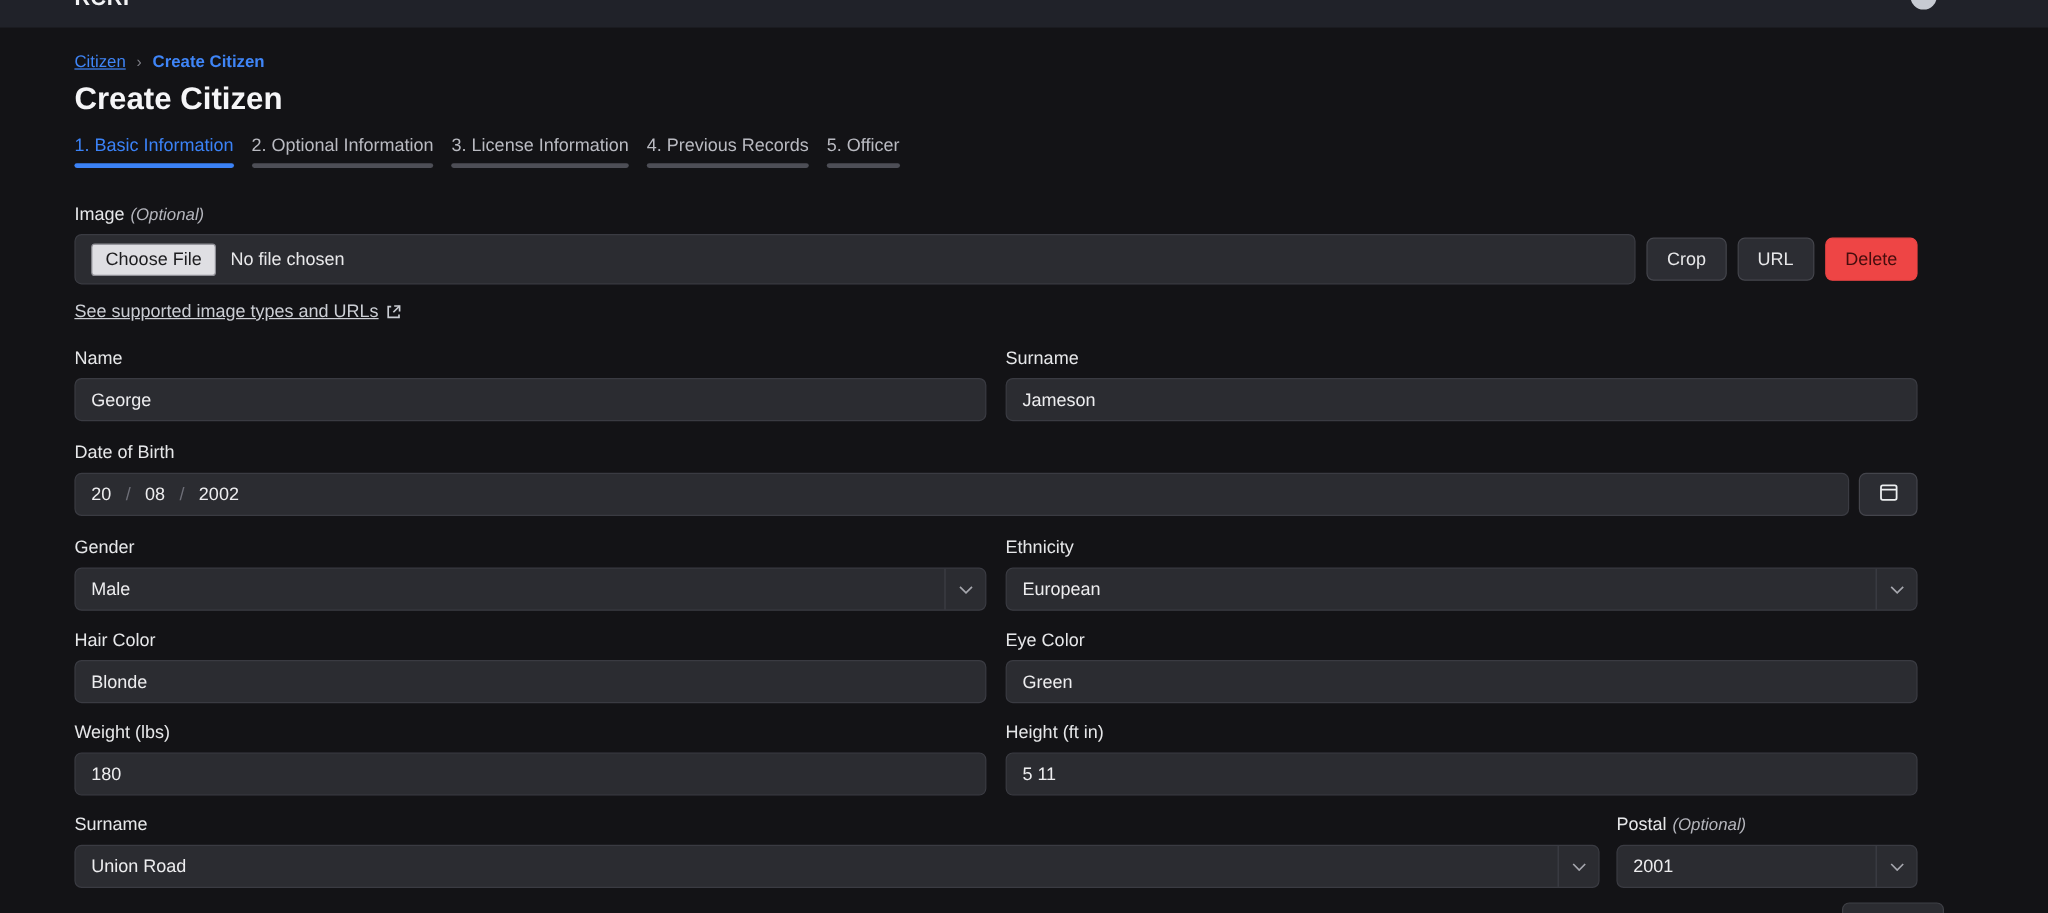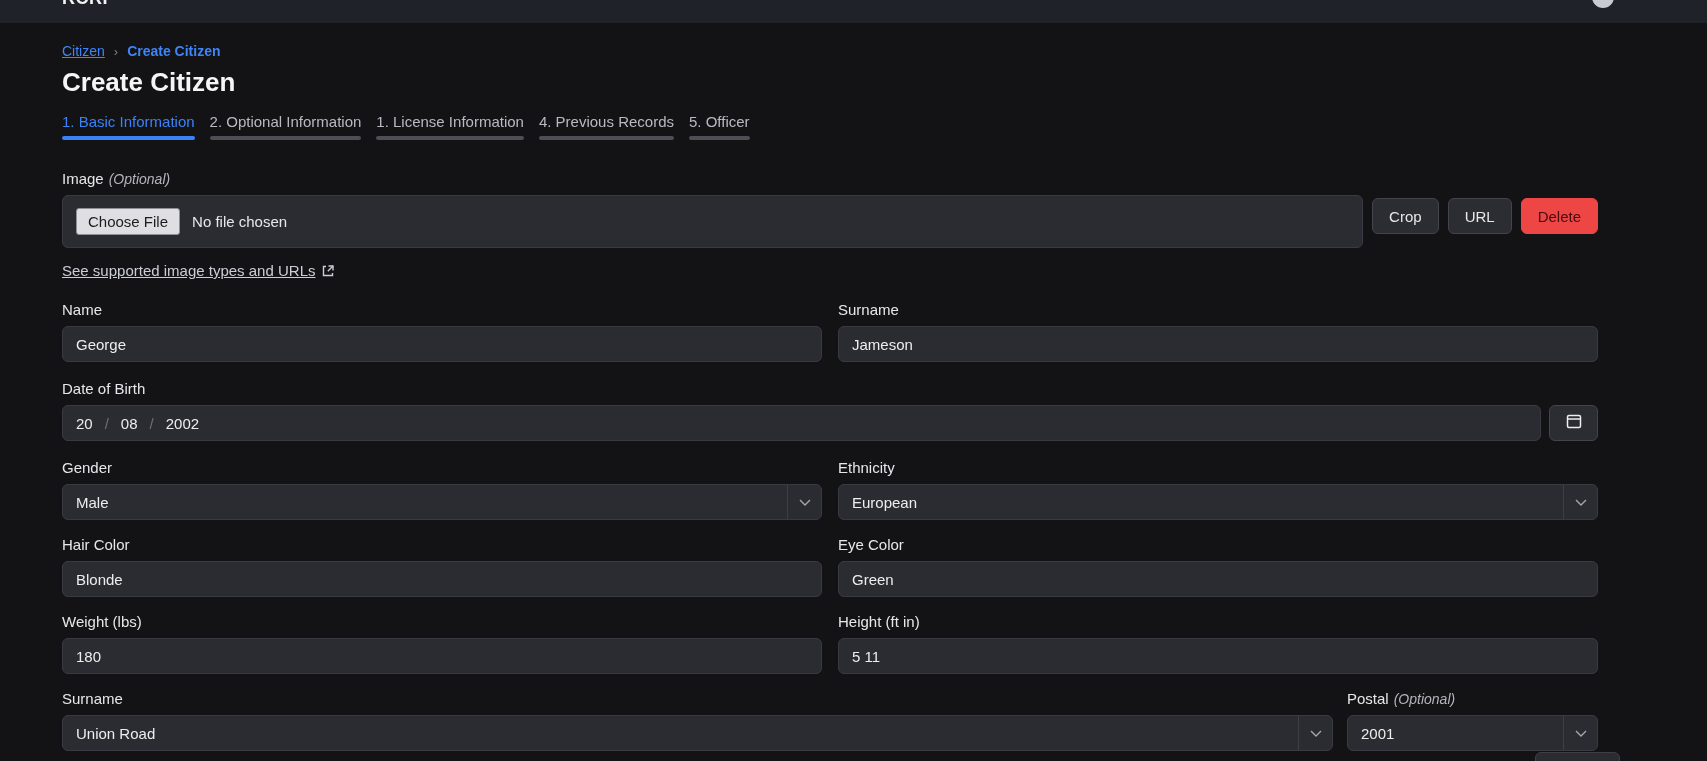--- a/index.html
+++ b/index.html
@@ -48,21 +48,21 @@
   .tselect { padding-right:0; justify-content:space-between; cursor:pointer; }
   .sel-value { flex:1; }
   .chev-box {
     width:34px; align-self:stretch; display:flex; align-items:center; justify-content:center;
     border-left:1px solid #3e3f46; color:#a6a7ae;
   }
   
   .image-label { margin-top:30px; }
   .file-row { margin-top:8px; display:flex; gap:9px; align-items:flex-start; }
   .file-field {
-    flex:1; height:53px; background:#2b2c31; border:1px solid #3a3b42; border-radius:6px;
+    flex:1; height:42px; background:#2b2c31; border:1px solid #3a3b42; border-radius:6px;
     display:flex; align-items:center; padding:0 13px; gap:12px;
   }
   .choose-file-btn {
     background:#dfdfe3; color:#1c1c1e; border:1px solid #8f8f96; border-radius:3px;
     height:27px; display:flex; align-items:center; padding:0 11px; font-size:15px; cursor:pointer;
   }
   .no-file { font-size:15px; color:#e8e8ea; }
   .mini-btn {
     margin-top:3px; height:36px; border-radius:6px; background:#2c2d33; border:1px solid #44454c;
     color:#e8e8ea; font-size:15px; display:flex; align-items:center; justify-content:center;
@@ -113,21 +113,21 @@
   <div class="tabs">
     <div class="tab active">
       <div class="tab-label">1. Basic Information</div>
       <div class="tab-bar"></div>
     </div>
     <div class="tab">
       <div class="tab-label">2. Optional Information</div>
       <div class="tab-bar"></div>
     </div>
     <div class="tab">
-      <div class="tab-label">1. License Information</div>
+      <div class="tab-label">3. License Information</div>
       <div class="tab-bar"></div>
     </div>
     <div class="tab">
       <div class="tab-label">4. Previous Records</div>
       <div class="tab-bar"></div>
     </div>
     <div class="tab">
       <div class="tab-label">5. Officer</div>
       <div class="tab-bar"></div>
     </div>

